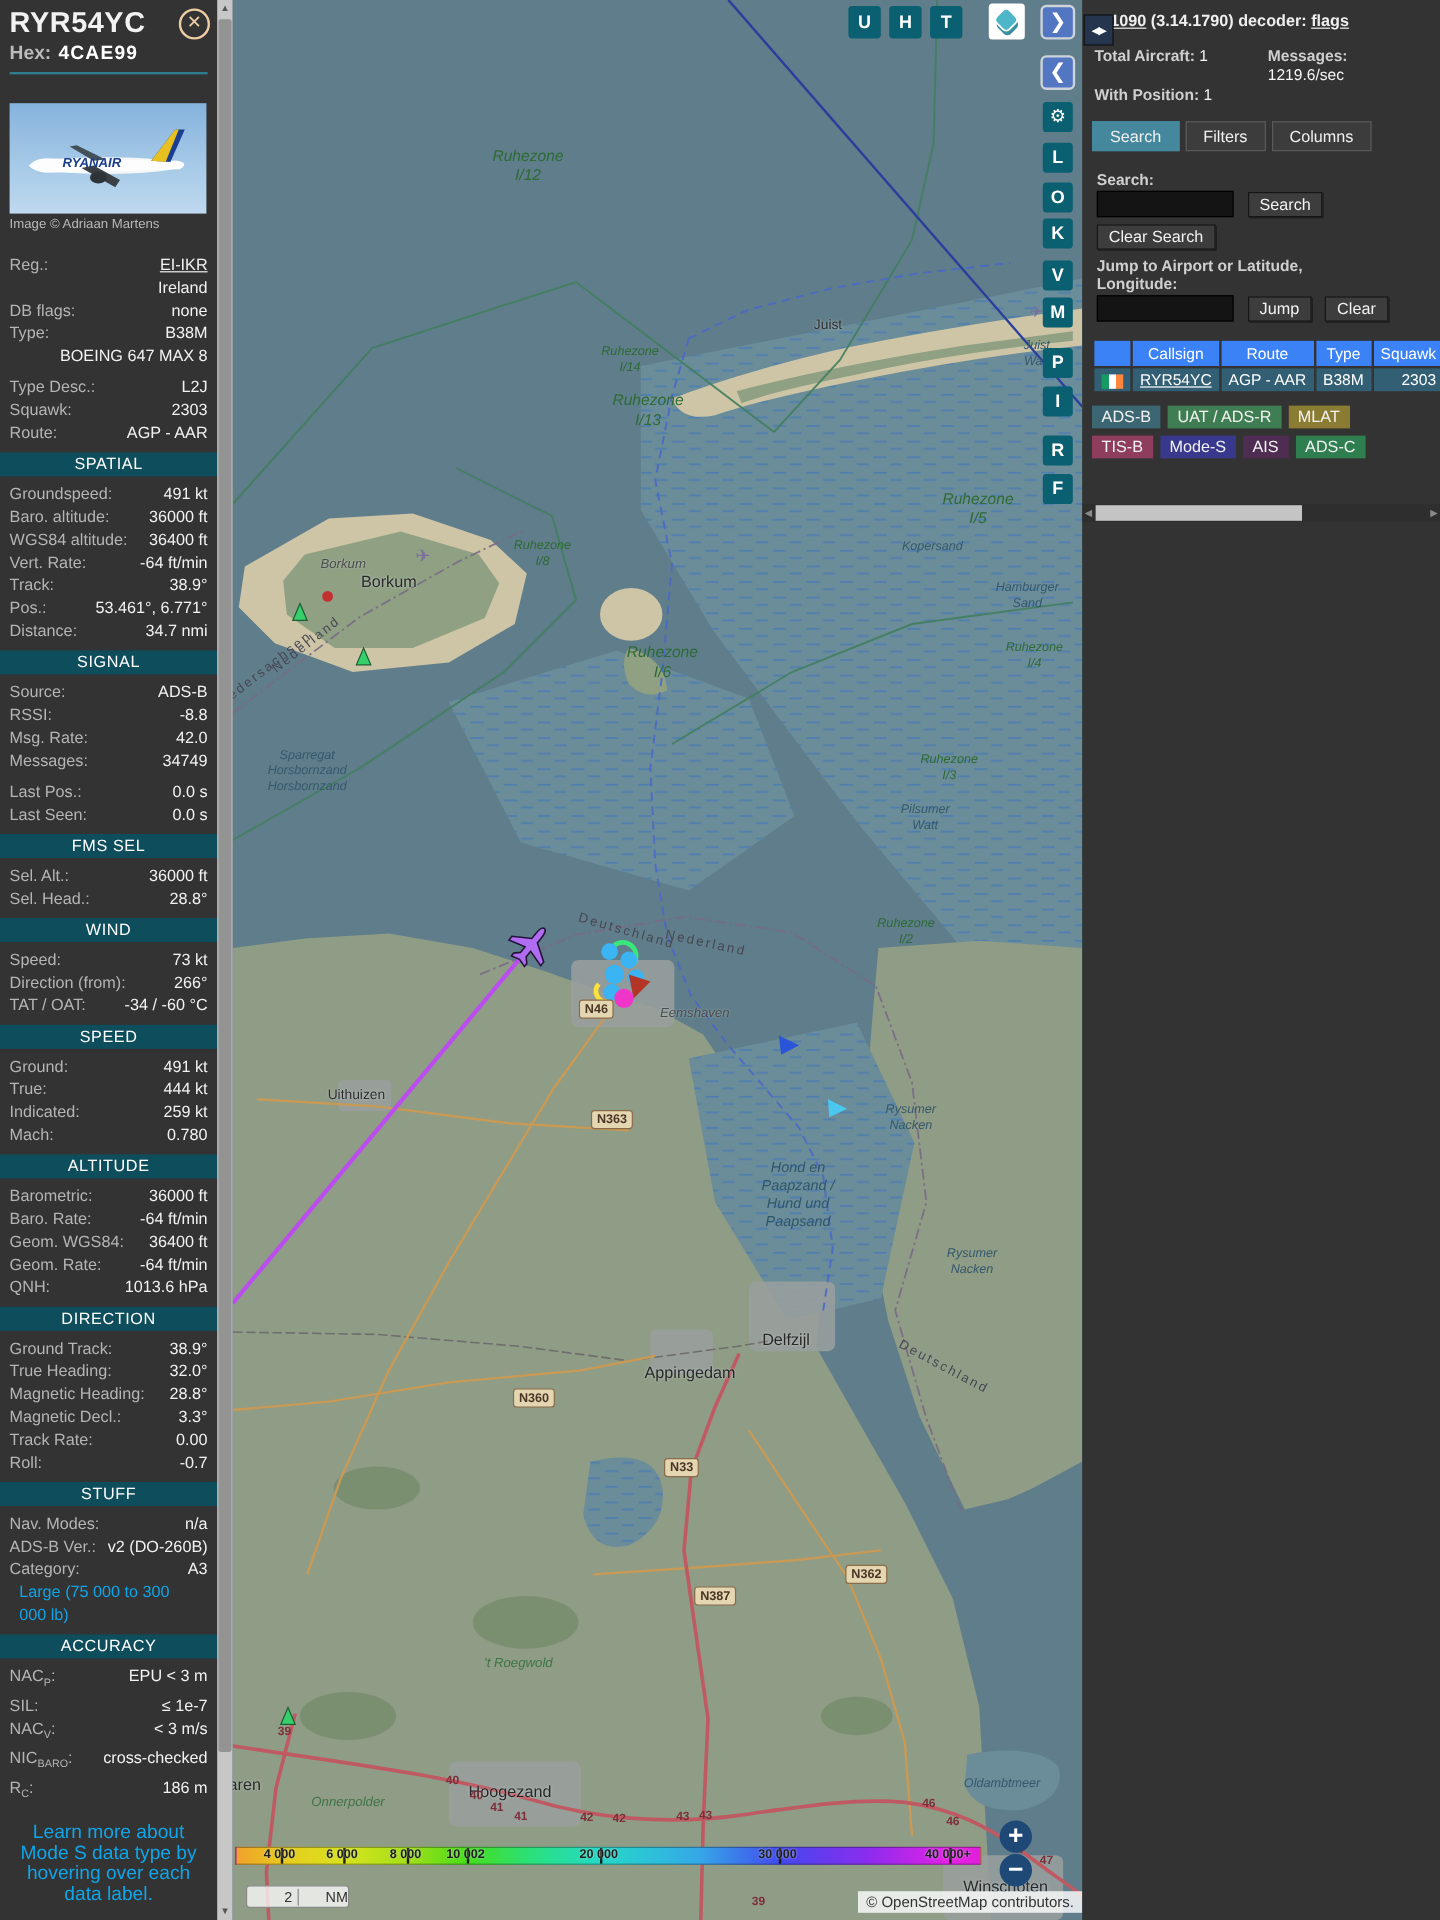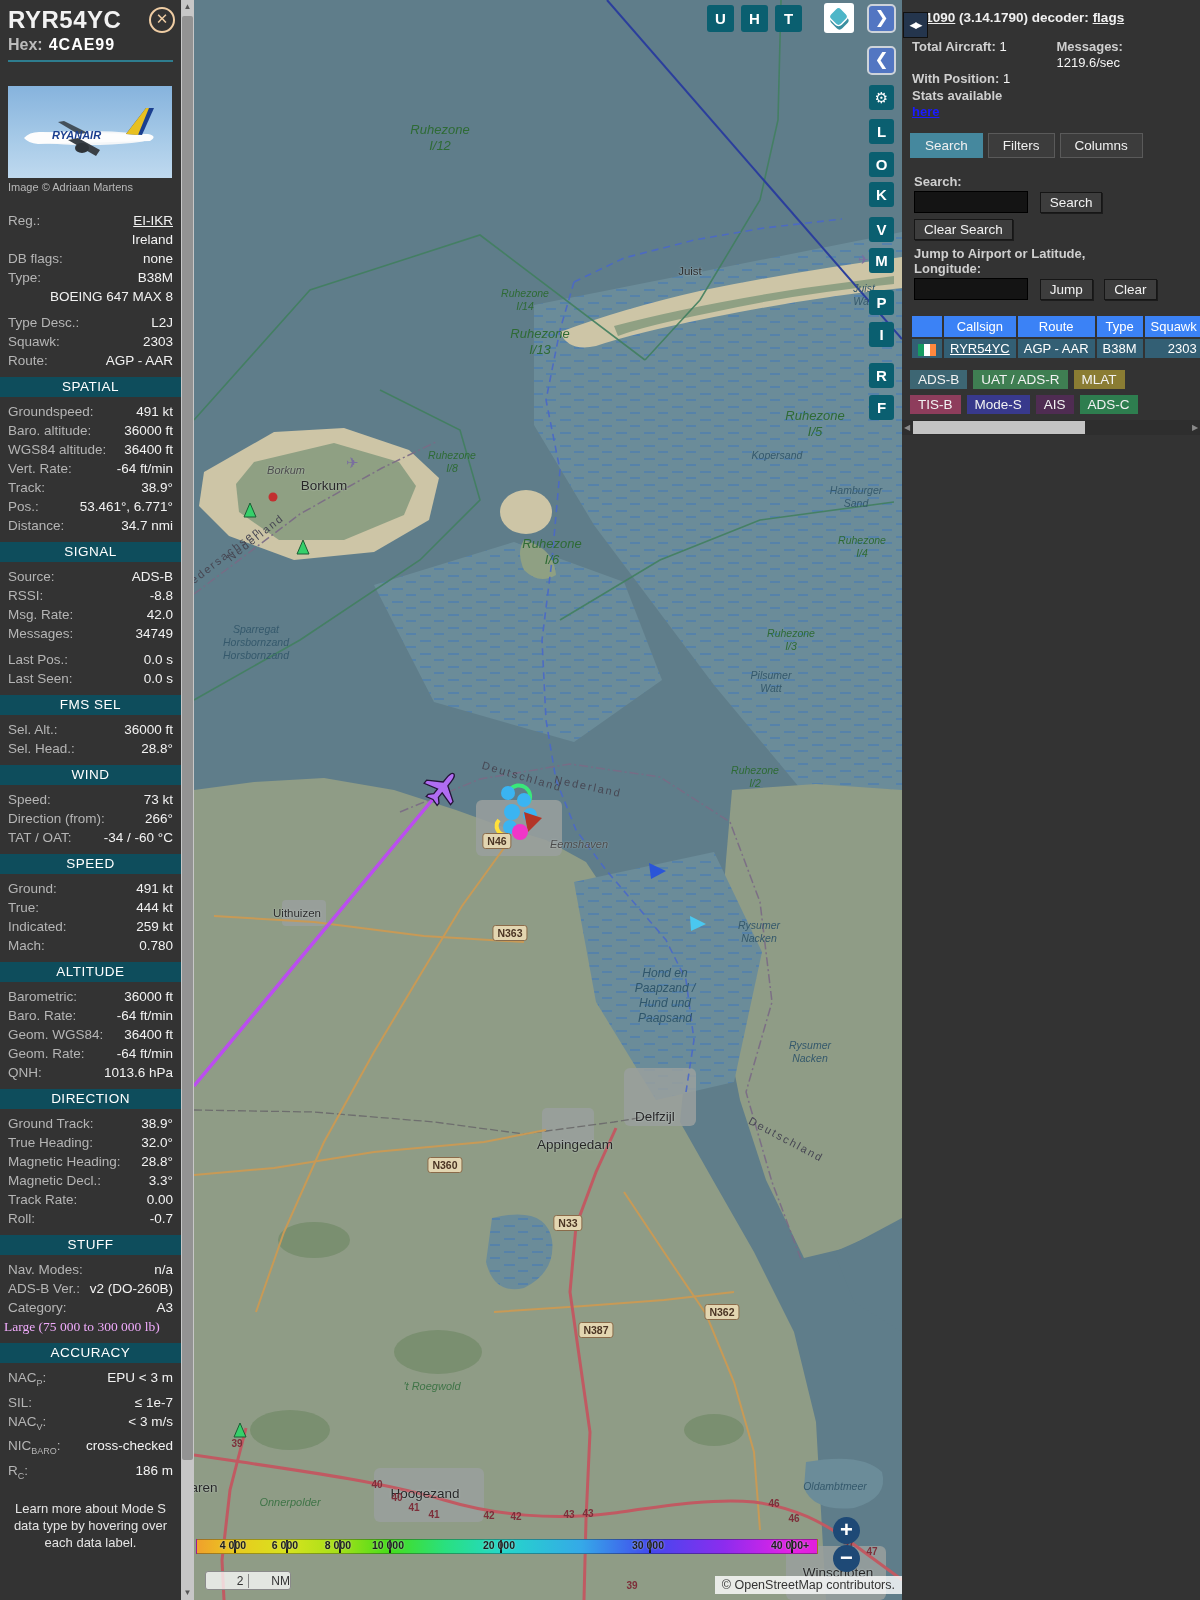--- a/index.html
+++ b/index.html
@@ -18,24 +18,24 @@
          background:linear-gradient(180deg,#86b3dd 0%,#a8cbe8 60%,#bfd9ef 100%);}
   .photo svg{position:absolute;left:0;top:0;}
   .photo-credit{font-size:11px;color:#b9b9b9;margin:3px 8px 0 8px;}
   .rows{margin-top:18px;}
   .row{display:flex;justify-content:space-between;padding:0 8px;line-height:19px;font-size:13.5px;}
   .row .lbl{color:#b5b5b5;white-space:nowrap;}
   .row .val{color:#f2f2f2;text-align:right;}
   .row .val.link{text-decoration:underline;}
   .row sub{font-size:9px;}
   .row-gap{height:7px;}
-  .row-wide{padding:0 4px;line-height:19px;font-size:13.5px;color:#f0abfc;font-family:Liberation Serif, serif;}
+  .row-wide{padding:0 16px;line-height:19px;font-size:13.5px;color:#0ea5e9;}
   .sec-h{margin:7px 0 5px 0;background:#0e4d5c;color:#fff;text-align:center;font-size:13.5px;
          line-height:20px;height:20px;letter-spacing:.5px;}
-  .sb-foot{margin-top:14px;padding:0 6px;text-align:center;color:#e5e5e5;font-size:13px;line-height:17px;}
+  .sb-foot{margin-top:14px;padding:0 6px;text-align:center;color:#0ea5e9;font-size:16px;line-height:17px;}
   
   .sb-scroll{position:absolute;left:181px;top:0;width:13px;height:1600px;background:#c7c7c7;}
   .sb-thumb{position:absolute;left:1px;top:16px;width:11px;height:1444px;background:#939393;border-radius:2px;}
   .sb-arrow{position:absolute;left:0;width:13px;height:14px;color:#555;font-size:8px;text-align:center;line-height:14px;}
   
   .map{position:absolute;left:194px;top:0;width:708px;height:1600px;overflow:hidden;background:#5f7d8a;}
   .map svg.base{position:absolute;left:0;top:0;}
   .map-label{position:absolute;transform:translate(-50%,-50%);white-space:pre-line;text-align:center;pointer-events:none;line-height:1.25;}
   .ml-town{font-size:11.5px;color:#2c2c2c;text-shadow:0 0 2px rgba(214,224,226,.8);}
   .ml-townb{font-size:13.5px;color:#272727;text-shadow:0 0 2px rgba(214,224,226,.8);}
@@ -573,21 +573,21 @@
         <div class="alt-tick" style="left: 192px;"></div>
         <div class="alt-tick" style="left: 303px;"></div>
         <div class="alt-tick" style="left: 452px;"></div>
         <div class="alt-tick" style="left: 594px;"></div>
       </div>
     </div>
   <div id="alt-labels">
       <div class="alt-lab" style="left: 39px; top: 1539px; position: absolute;">4 000</div>
       <div class="alt-lab" style="left: 91px; top: 1539px; position: absolute;">6 000</div>
       <div class="alt-lab" style="left: 144px; top: 1539px; position: absolute;">8 000</div>
-      <div class="alt-lab" style="left: 194px; top: 1539px; position: absolute;">10 000</div>
+      <div class="alt-lab" style="left: 194px; top: 1539px; position: absolute;">10 002</div>
       <div class="alt-lab" style="left: 305px; top: 1539px; position: absolute;">20 000</div>
       <div class="alt-lab" style="left: 454px; top: 1539px; position: absolute;">30 000</div>
       <div class="alt-lab" style="left: 596px; top: 1539px; position: absolute;">40 000+</div>
     </div>
 
   <div class="scalebox">
     <span class="half">2</span>
     <span class="half2">NM</span>
   </div>
 
@@ -599,21 +599,20 @@
 
 <div class="panel">
   <div class="collapse-btn">◀▶</div>
   <div class="panel-head">
     <span class="lnk">tar1090</span><span> (3.14.1790) decoder: </span><span class="lnk">flags</span>
   </div>
   <div class="stats">
     <div><span class="b">Total Aircraft:</span> <span class="v">1</span></div>
     <div><span class="b">Messages:</span><br><span class="v">1219.6/sec</span></div>
     <div style="grid-column:1/3"><span class="b">With Position:</span> <span class="v">1</span></div>
-    <div style="grid-column:1/3"><span class="b">Stats available</span><br><a>here</a></div>
   </div>
   <div class="tabs" id="panel-tabs">
       <div class="tab active">Search</div>
       <div class="tab">Filters</div>
       <div class="tab">Columns</div>
     </div>
   <div class="formarea">
     <div class="flabel">Search:</div>
     <input class="finput" style="">
     <span class="fbtn">Search</span>

